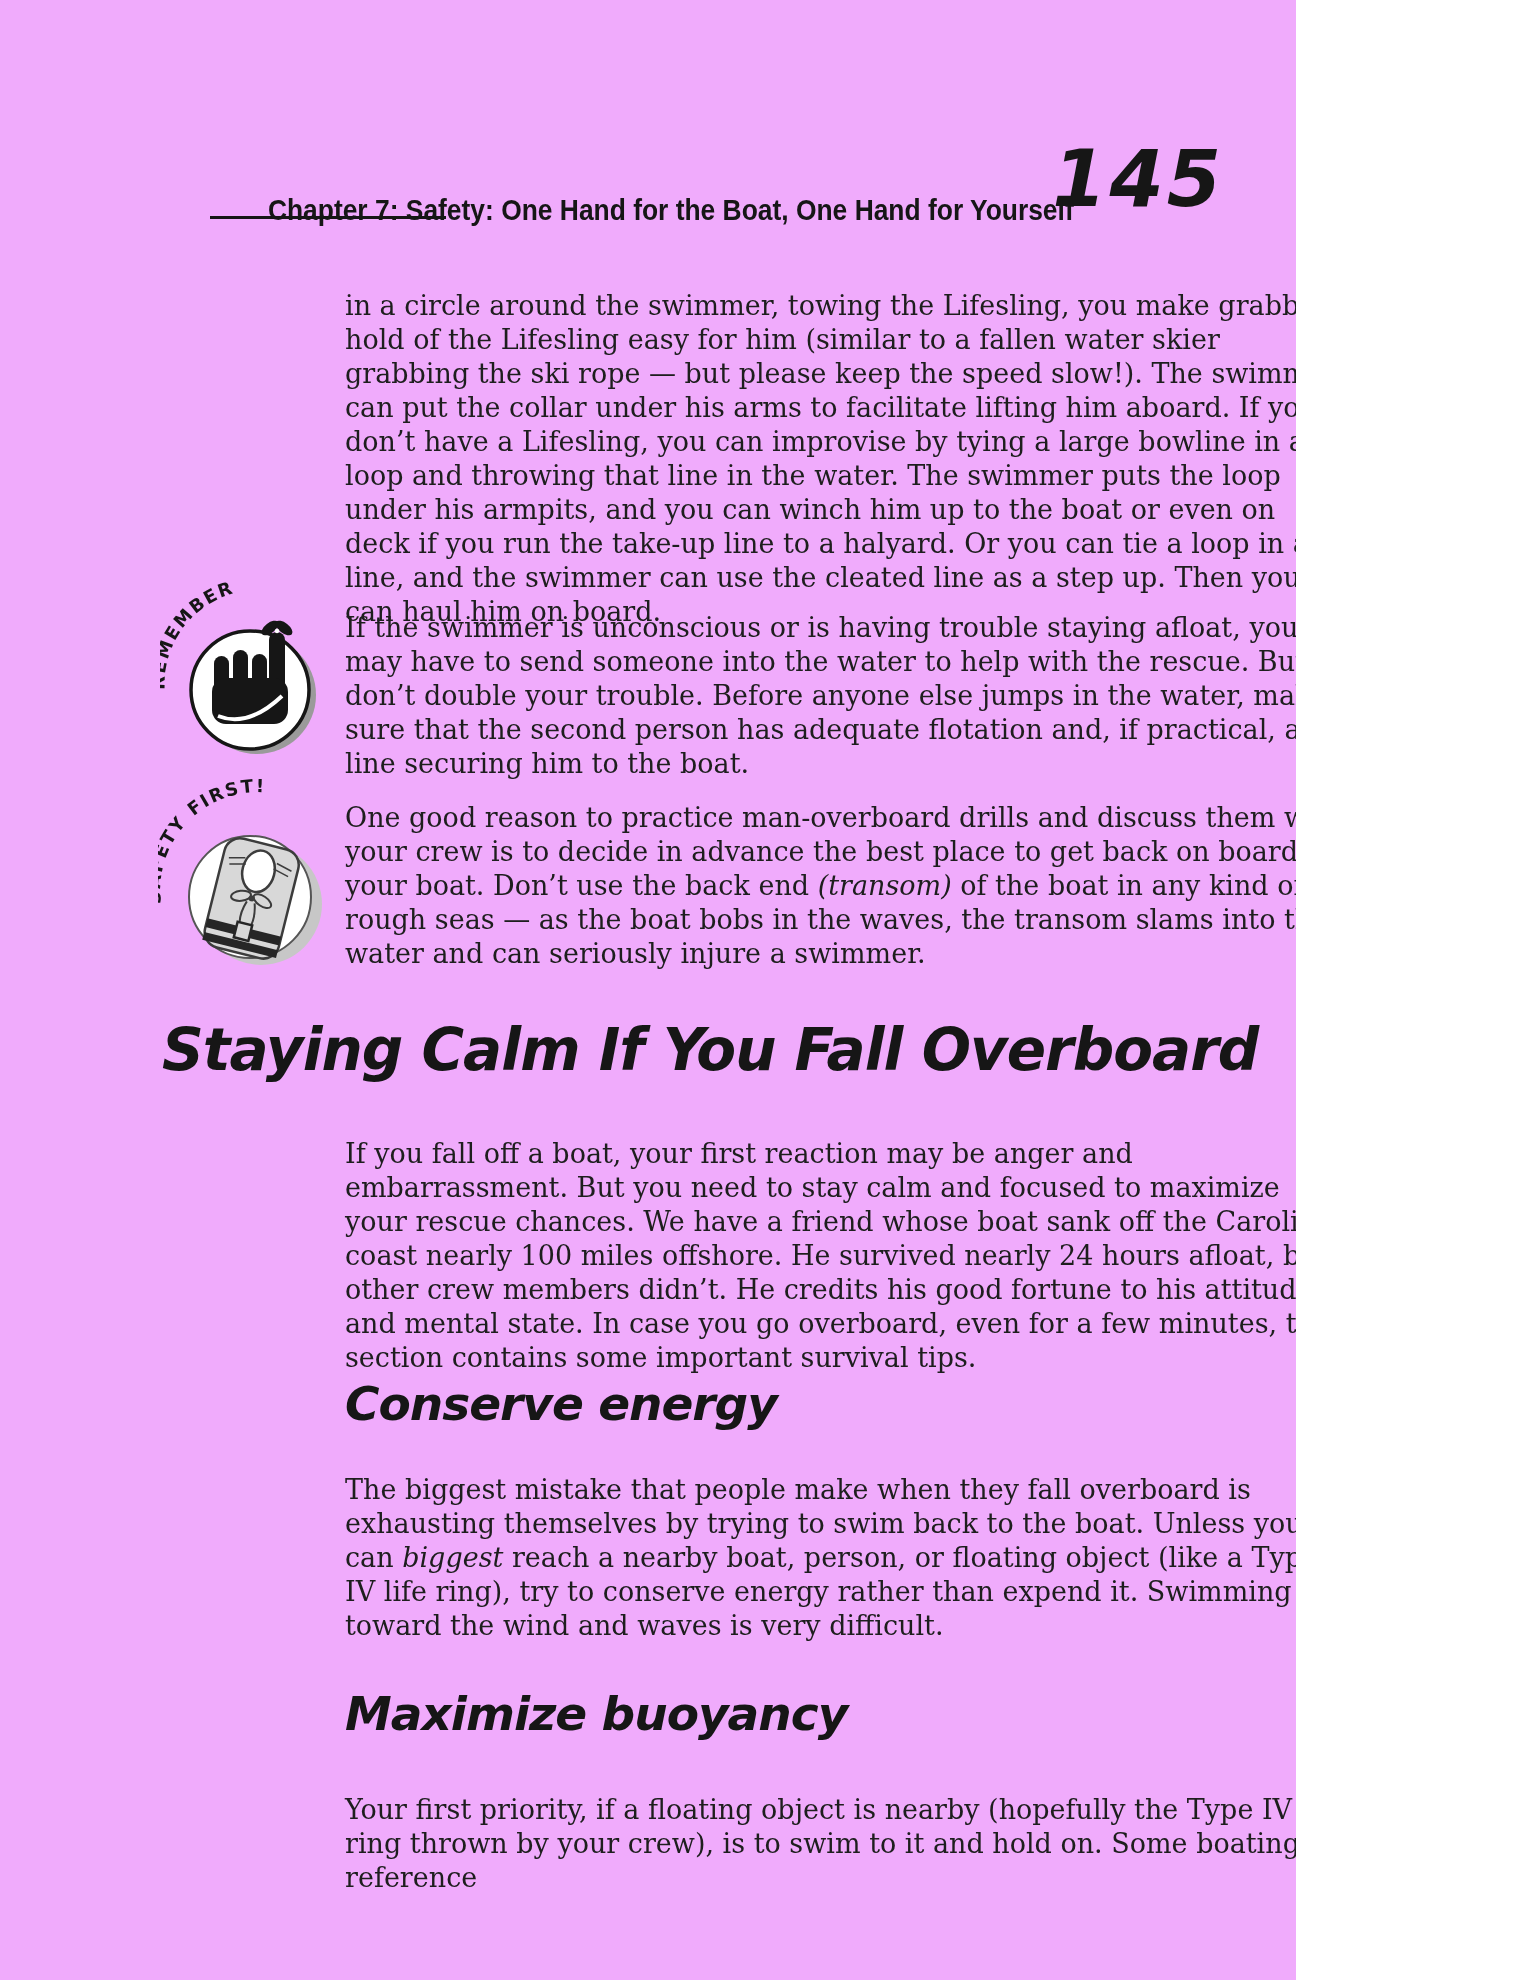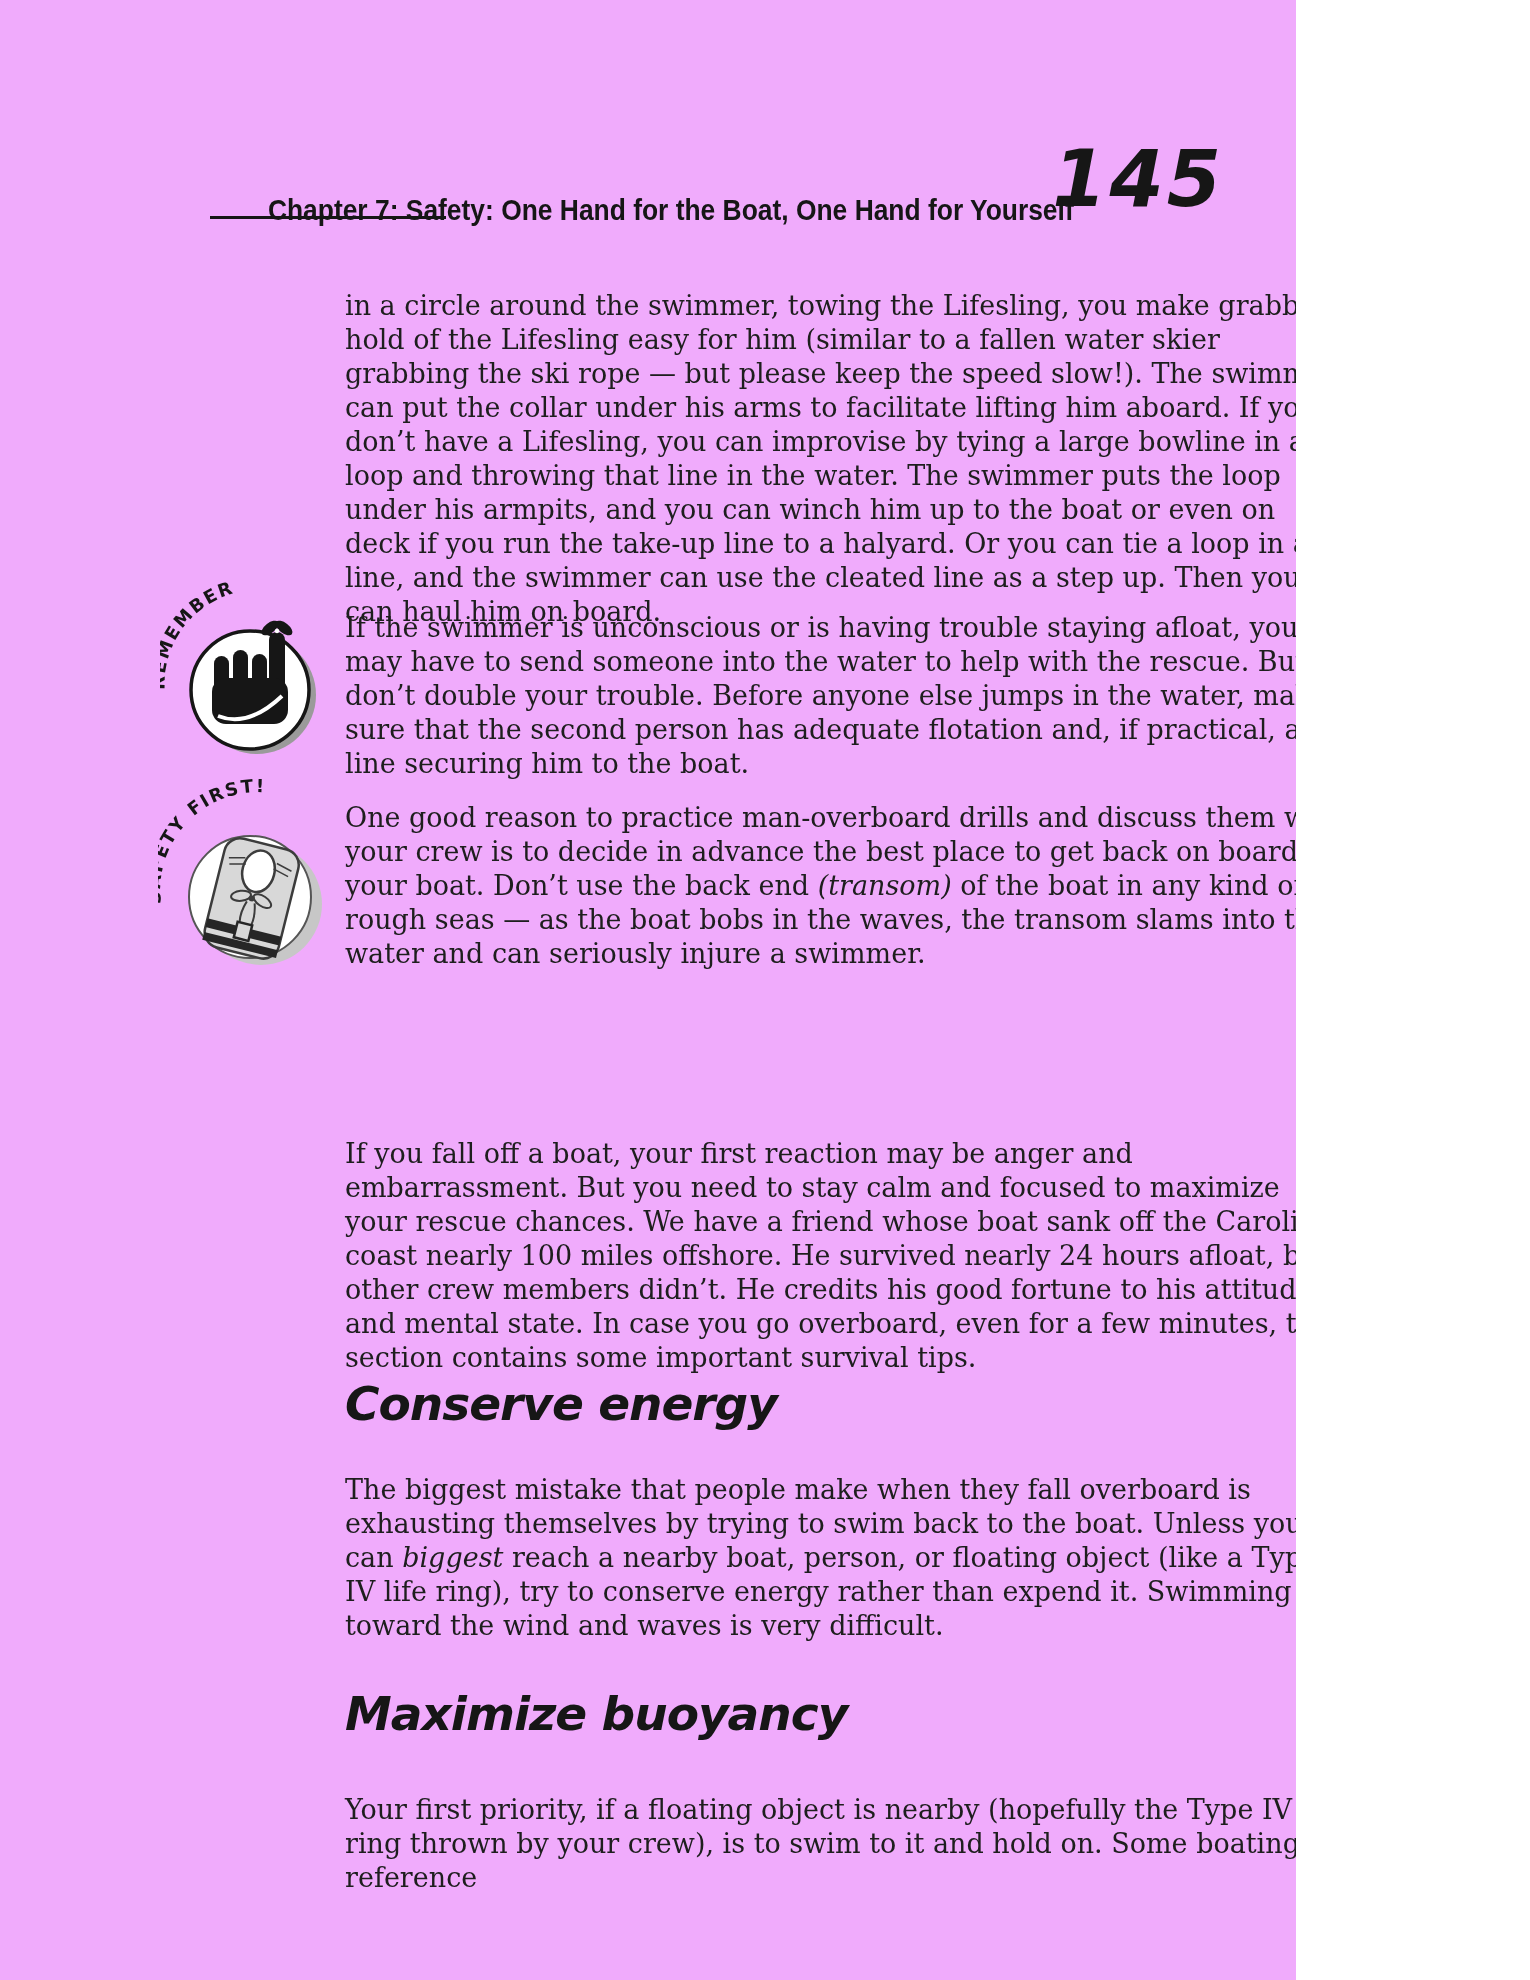--- a/index.html
+++ b/index.html
@@ -113,20 +113,21 @@
         <rect x="86" y="146" width="15" height="16" fill="#d8d8d8" stroke="#262626" stroke-width="2.5"></rect>
       </g>
       <text class="arc-label">
         <textPath href="#arcS" startOffset="4">SAFETY FIRST!</textPath>
       </text>
     </svg>
   </div>
 
   <p class="para" id="p-safety"><span>One good reason to practice man-overboard drills and discuss them with your crew is to decide in advance the best place to get back on board your boat. Don’t use the back end </span><em>(transom)</em><span> of the boat in any kind of rough seas — as the boat bobs in the waves, the transom slams into the water and can seriously injure a swimmer.</span></p>
 
+  <h1 class="script h1-script">Staying Calm If You Fall Overboard</h1>
 
   <p class="para" id="p-intro">If you fall off a boat, your first reaction may be anger and embarrassment. But you need to stay calm and focused to maximize your rescue chances. We have a friend whose boat sank off the Carolina coast nearly 100 miles offshore. He survived nearly 24 hours afloat, but other crew members didn’t. He credits his good fortune to his attitude and mental state. In case you go overboard, even for a few minutes, this section contains some important survival tips.</p>
 
   <h2 class="script h2-script" id="h-conserve">Conserve energy</h2>
 
   <p class="para" id="p-conserve"><span>The biggest mistake that people make when they fall overboard is exhausting themselves by trying to swim back to the boat. Unless you can </span><em>biggest</em><span> reach a nearby boat, person, or floating object (like a Type IV life ring), try to conserve energy rather than expend it. Swimming toward the wind and waves is very difficult.</span></p>
 
   <h2 class="script h2-script" id="h-buoyancy">Maximize buoyancy</h2>
 
   <p class="para" id="p-buoyancy">Your first priority, if a floating object is nearby (hopefully the Type IV life ring thrown by your crew), is to swim to it and hold on. Some boating reference</p>

